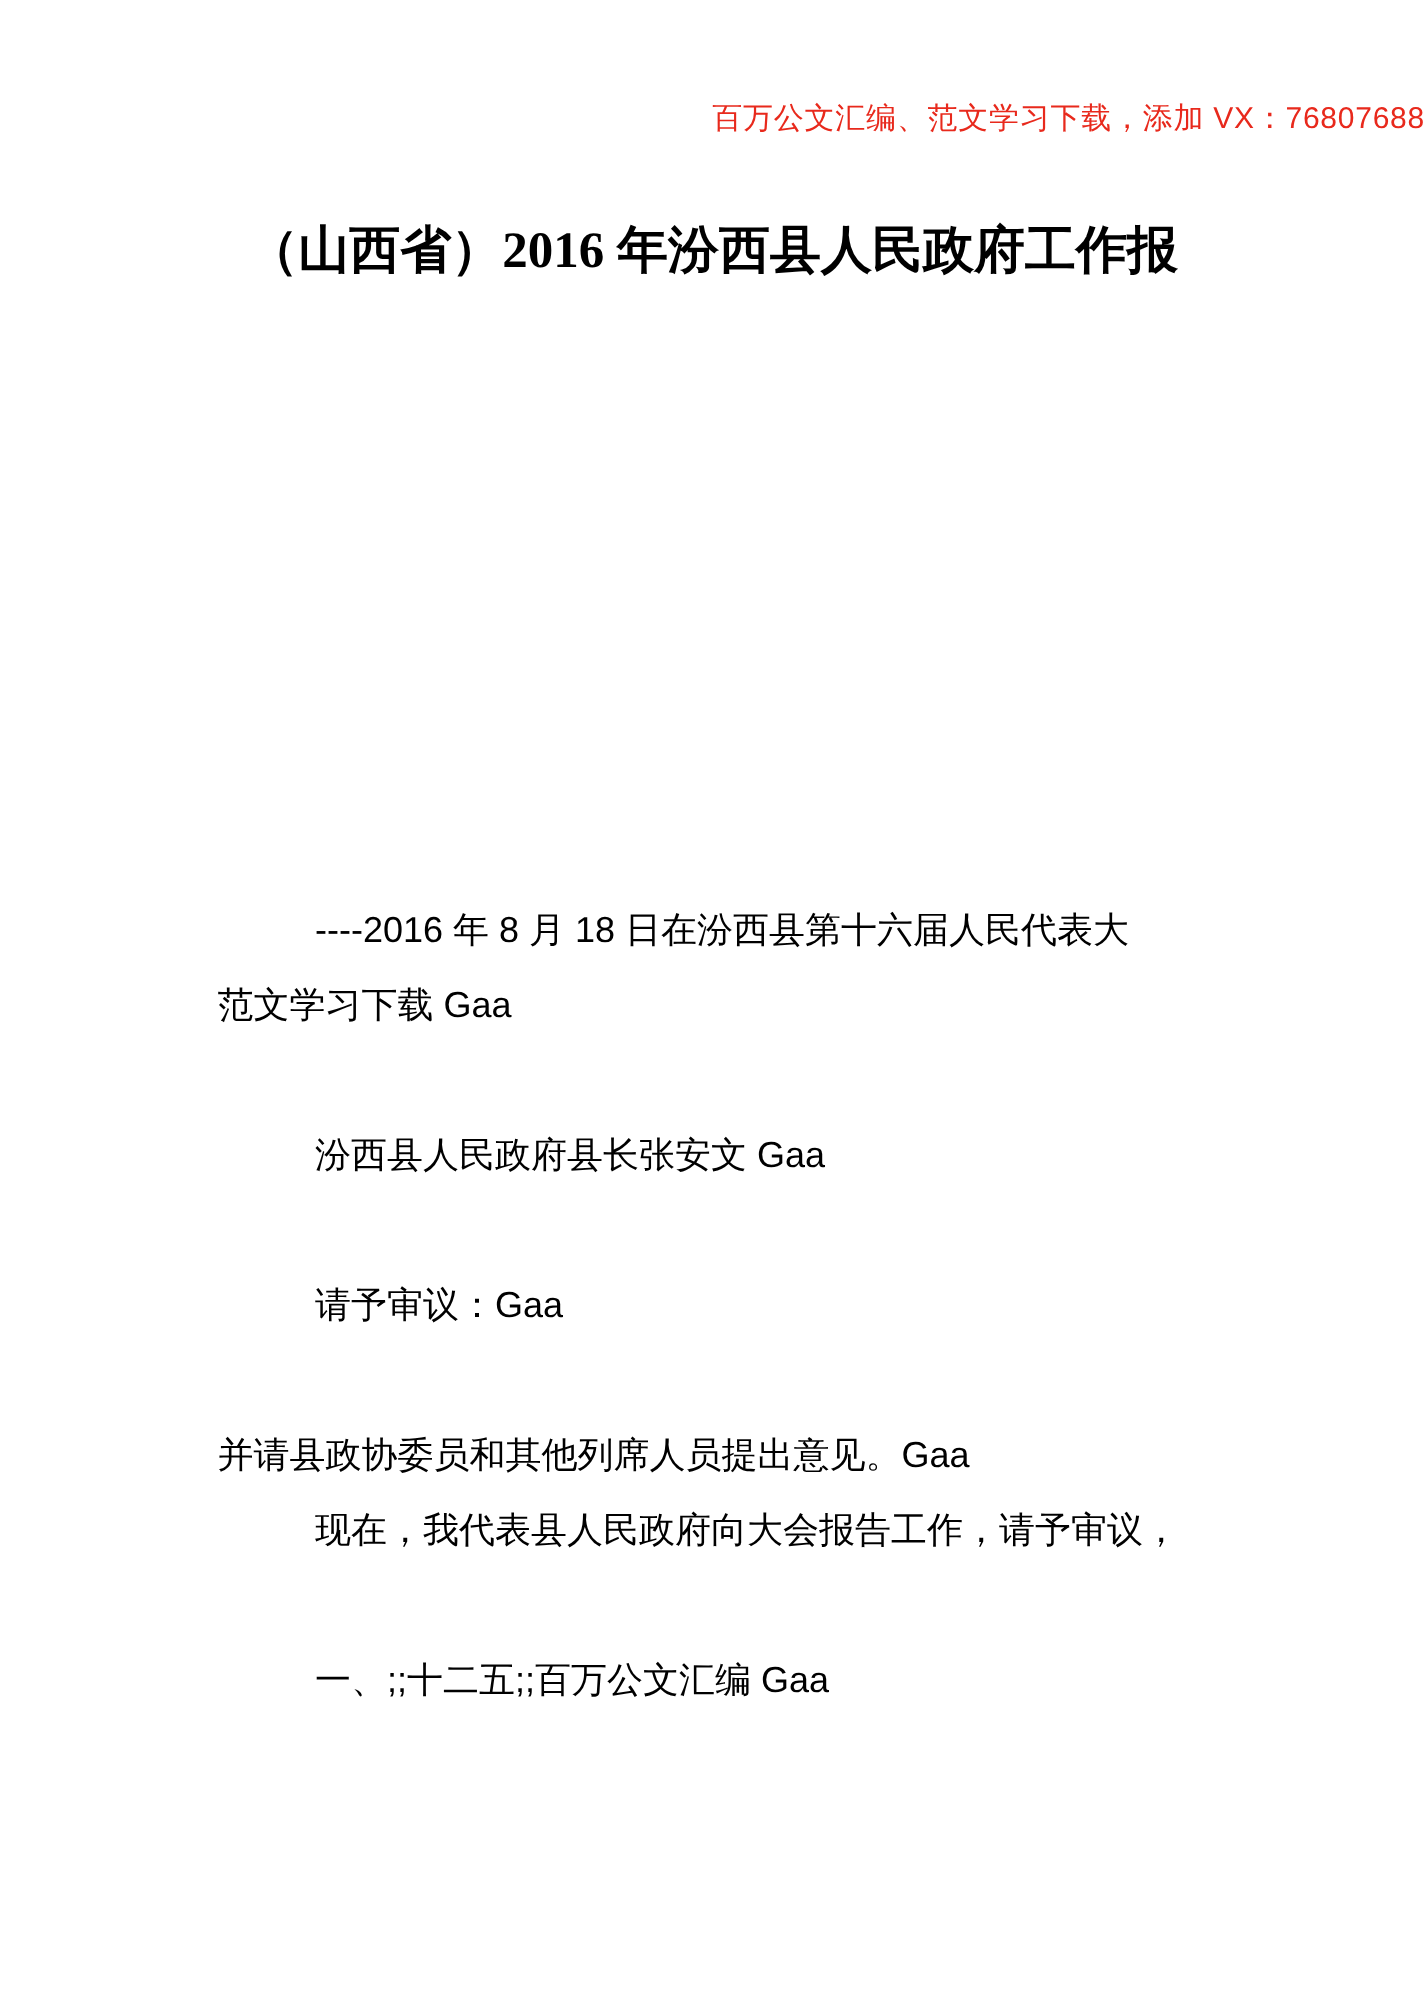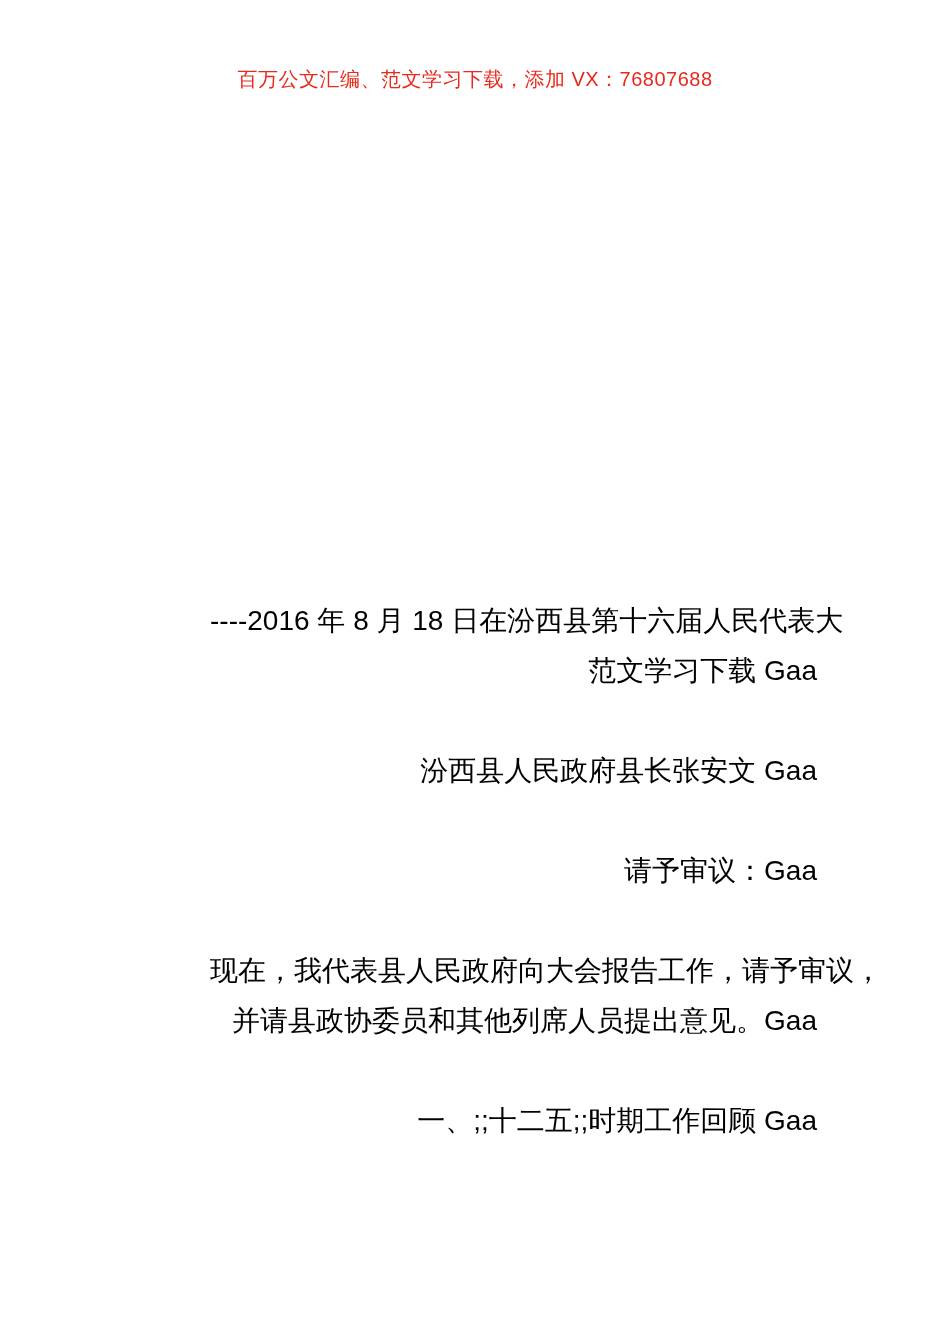--- a/index.html
+++ b/index.html
@@ -15,21 +15,21 @@
   .page {
     position: absolute;
     inset: 0;
     background: #ffffff;
   }
   .promo {
     position: absolute;
     top: 64px;
     left: 0;
     right: 0;
-    text-align: center;
+    text-align: right;
     font-size: 20px;
     line-height: 30px;
     color: #e8291c;
     letter-spacing: 0.5px;
   }
   .doc-title {
     position: absolute;
     top: 143px;
     left: 139px;
     width: 672px;
@@ -39,64 +39,64 @@
     font-size: 34px;
     line-height: 50px;
     color: #000000;
   }
   .doc-title .title-line { display: block; }
   .body-text {
     position: absolute;
     top: 596px;
     left: 145px;
     width: 672px;
-    font-size: 28px;
+    font-size: 24px;
     line-height: 50px;
     color: #000000;
-    text-align: right;
   }
   .para {
     margin: 0 0 50px 0;
   }
   .para .line {
     display: block;
     white-space: nowrap;
   }
   .para .line.indent {
     padding-left: 65px;
   }
 </style>
 </head>
 <body>
 
 <div class="page">
 
   <div class="promo">百万公文汇编、范文学习下载，添加 VX：76807688</div>
 
   <h1 class="doc-title">
+    <span class="title-line">（山西省）2016 年汾西县人民政府工作报</span>
   </h1>
 
   <div class="body-text">
 
     <p class="para">
       <span class="line indent">----2016 年 8 月 18 日在汾西县第十六届人民代表大</span>
       <span class="line">范文学习下载 Gaa</span>
     </p>
 
     <p class="para">
       <span class="line indent">汾西县人民政府县长张安文 Gaa</span>
     </p>
 
     <p class="para">
       <span class="line indent">请予审议：Gaa</span>
     </p>
 
     <p class="para">
+      <span class="line">并请县政协委员和其他列席人员提出意见。Gaa</span>
       <span class="line indent">现在，我代表县人民政府向大会报告工作，请予审议，</span>
-      <span class="line">并请县政协委员和其他列席人员提出意见。Gaa</span>
     </p>
 
     <p class="para">
-      <span class="line indent">一、;;十二五;;时期工作回顾 Gaa</span>
+      <span class="line indent">一、;;十二五;;百万公文汇编 Gaa</span>
     </p>
 
   </div>
 </div>
 
 </body></html>

